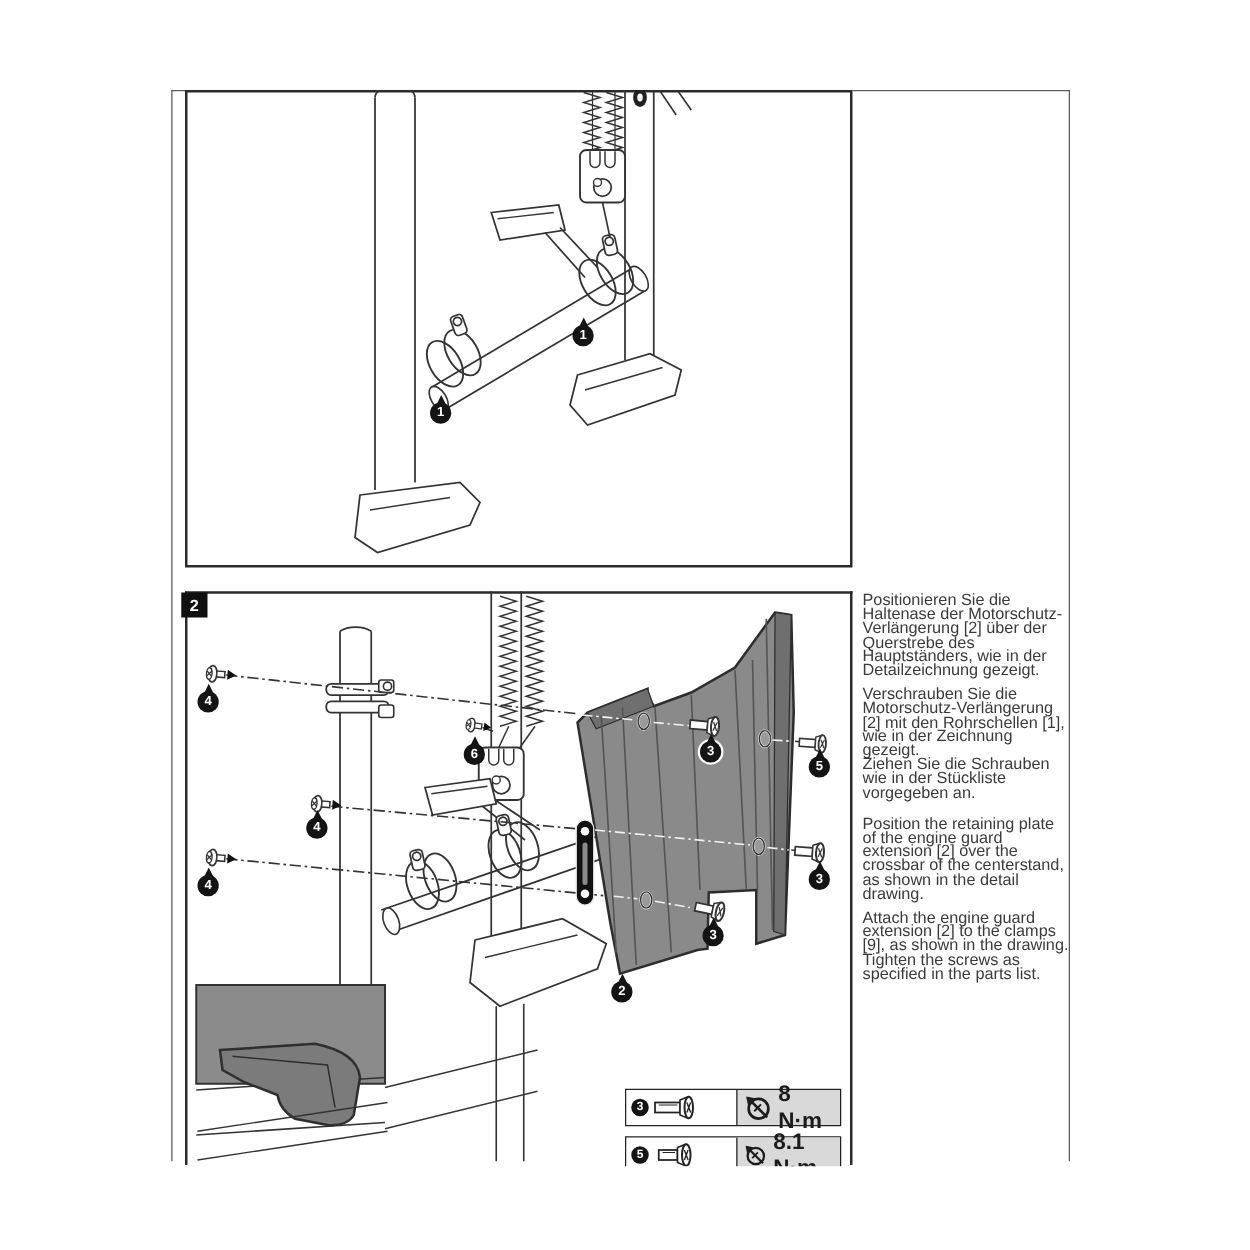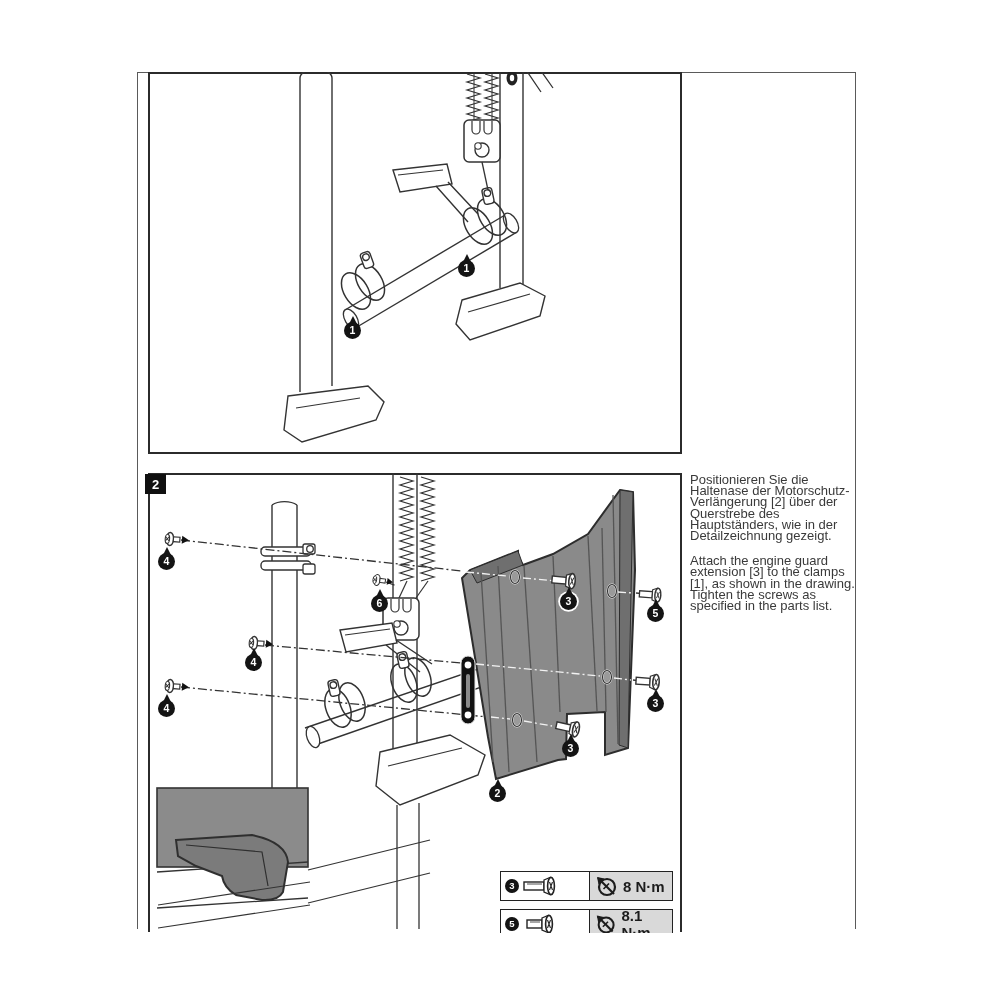--- a/index.html
+++ b/index.html
@@ -27,21 +27,21 @@
                 line-height:11.2px;color:#3a3a3a;}
   #instructions p{margin:0 0 8px 0;white-space:pre-line;}
   #instructions .en-block{margin-top:14px;}
   
   .trow{position:absolute;left:500px;width:173px;height:30px;border:1.7px solid #222;
         box-sizing:border-box;display:flex;background:#fff;}
   .trow .part{width:88px;display:flex;align-items:center;box-sizing:border-box;padding-left:4px;}
   .trow .part .pin{position:static;width:14px;height:14px;font-size:9.5px;flex:none;margin-right:4px;}
   .trow .torq{flex:1;background:#d9d9d9;border-left:1.7px solid #222;display:flex;
               align-items:center;box-sizing:border-box;padding-left:4px;}
-  .trow .tval{font-weight:bold;font-size:15px;color:#1c1c1c;margin-left:5px;}
+  .trow .tval{font-weight:bold;font-size:18px;color:#1c1c1c;margin-left:5px;}
   #cropmask{position:absolute;left:0;top:933px;width:1000px;height:67px;background:#fff;z-index:60;}
 </style>
 </head>
 <body>
 
 <div id="page">
 
   <div class="vline" style="left:137px;top:72px;height:857px;"></div>
   <div class="vline" style="left:855px;top:72px;height:857px;"></div>
   <div class="hline" style="left:137px;top:72px;width:719px;"></div>
@@ -276,22 +276,25 @@
   <div class="pin tip" style="left:158px;top:700px;">4</div>
   <div class="pin tip" style="left:371px;top:595px;">6</div>
   <div class="pin tip ring" style="left:560px;top:593px;">3</div>
   <div class="pin tip" style="left:647px;top:605px;">5</div>
   <div class="pin tip" style="left:647px;top:695px;">3</div>
   <div class="pin tip" style="left:562px;top:740px;">3</div>
   <div class="pin tip" style="left:489px;top:785px;">2</div>
 
   <div id="instructions">
     <p>Positionieren Sie die Haltenase der Motorschutz-Verlängerung [2] über der Querstrebe des Hauptständers, wie in der Detailzeichnung gezeigt.</p>
+    <p>Verschrauben Sie die Motorschutz-Verlängerung [2] mit den Rohrschellen [1], wie in der Zeichnung gezeigt.
+Ziehen Sie die Schrauben wie in der Stückliste vorgegeben an.</p>
     <div class="en-block">
-      <p>Attach the engine guard extension [3] to the clamps [1], as shown in the drawing. Tighten the screws as specified in the parts list.</p>
+      <p>Position the retaining plate of the engine guard extension [2] over the crossbar of the centerstand, as shown in the detail drawing.</p>
+      <p>Attach the engine guard extension [2] to the clamps [9], as shown in the drawing. Tighten the screws as specified in the parts list.</p>
     </div>
   </div>
 
   <div class="trow" style="top:871px;">
     <div class="part">
       <div class="pin">3</div>
       <svg width="38" height="20" viewBox="0 0 38 20">
         <rect x="1" y="6" width="20" height="8" fill="#fff" stroke="#222" stroke-width="1.4"></rect>
         <line x1="4" y1="8" x2="19" y2="8" stroke="#222" stroke-width="0.8"></line>
         <path d="M21,4 L27,1.5 L27,18.5 L21,16 Z" fill="#fff" stroke="#222" stroke-width="1.3"></path>

